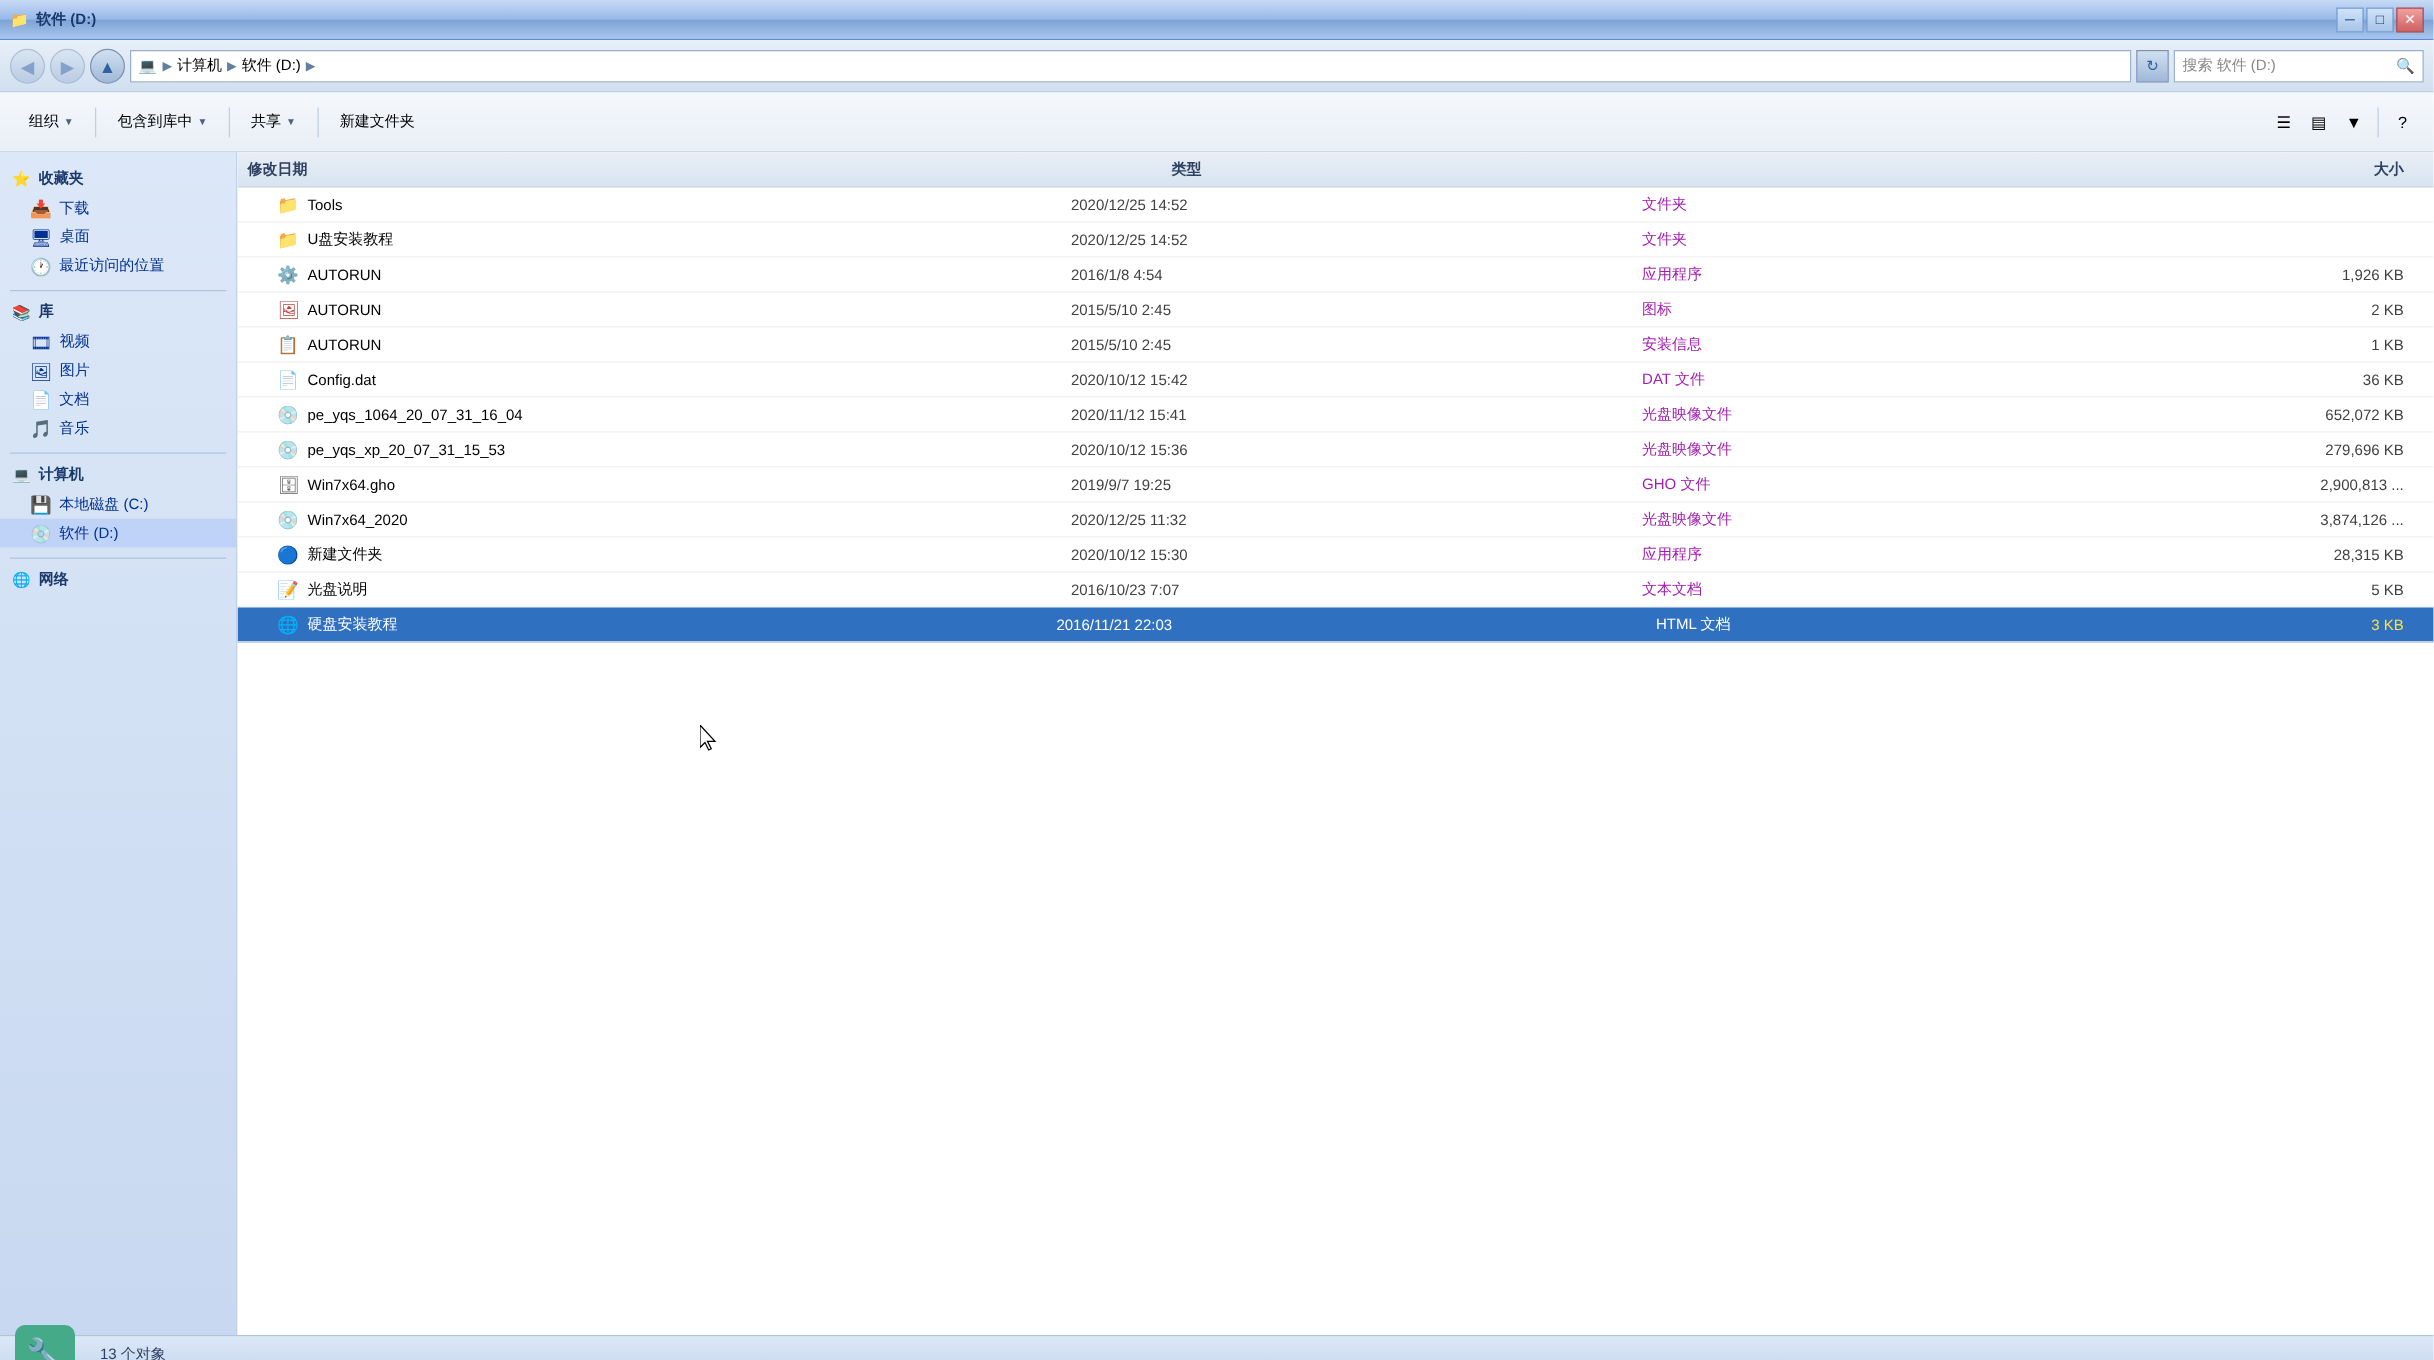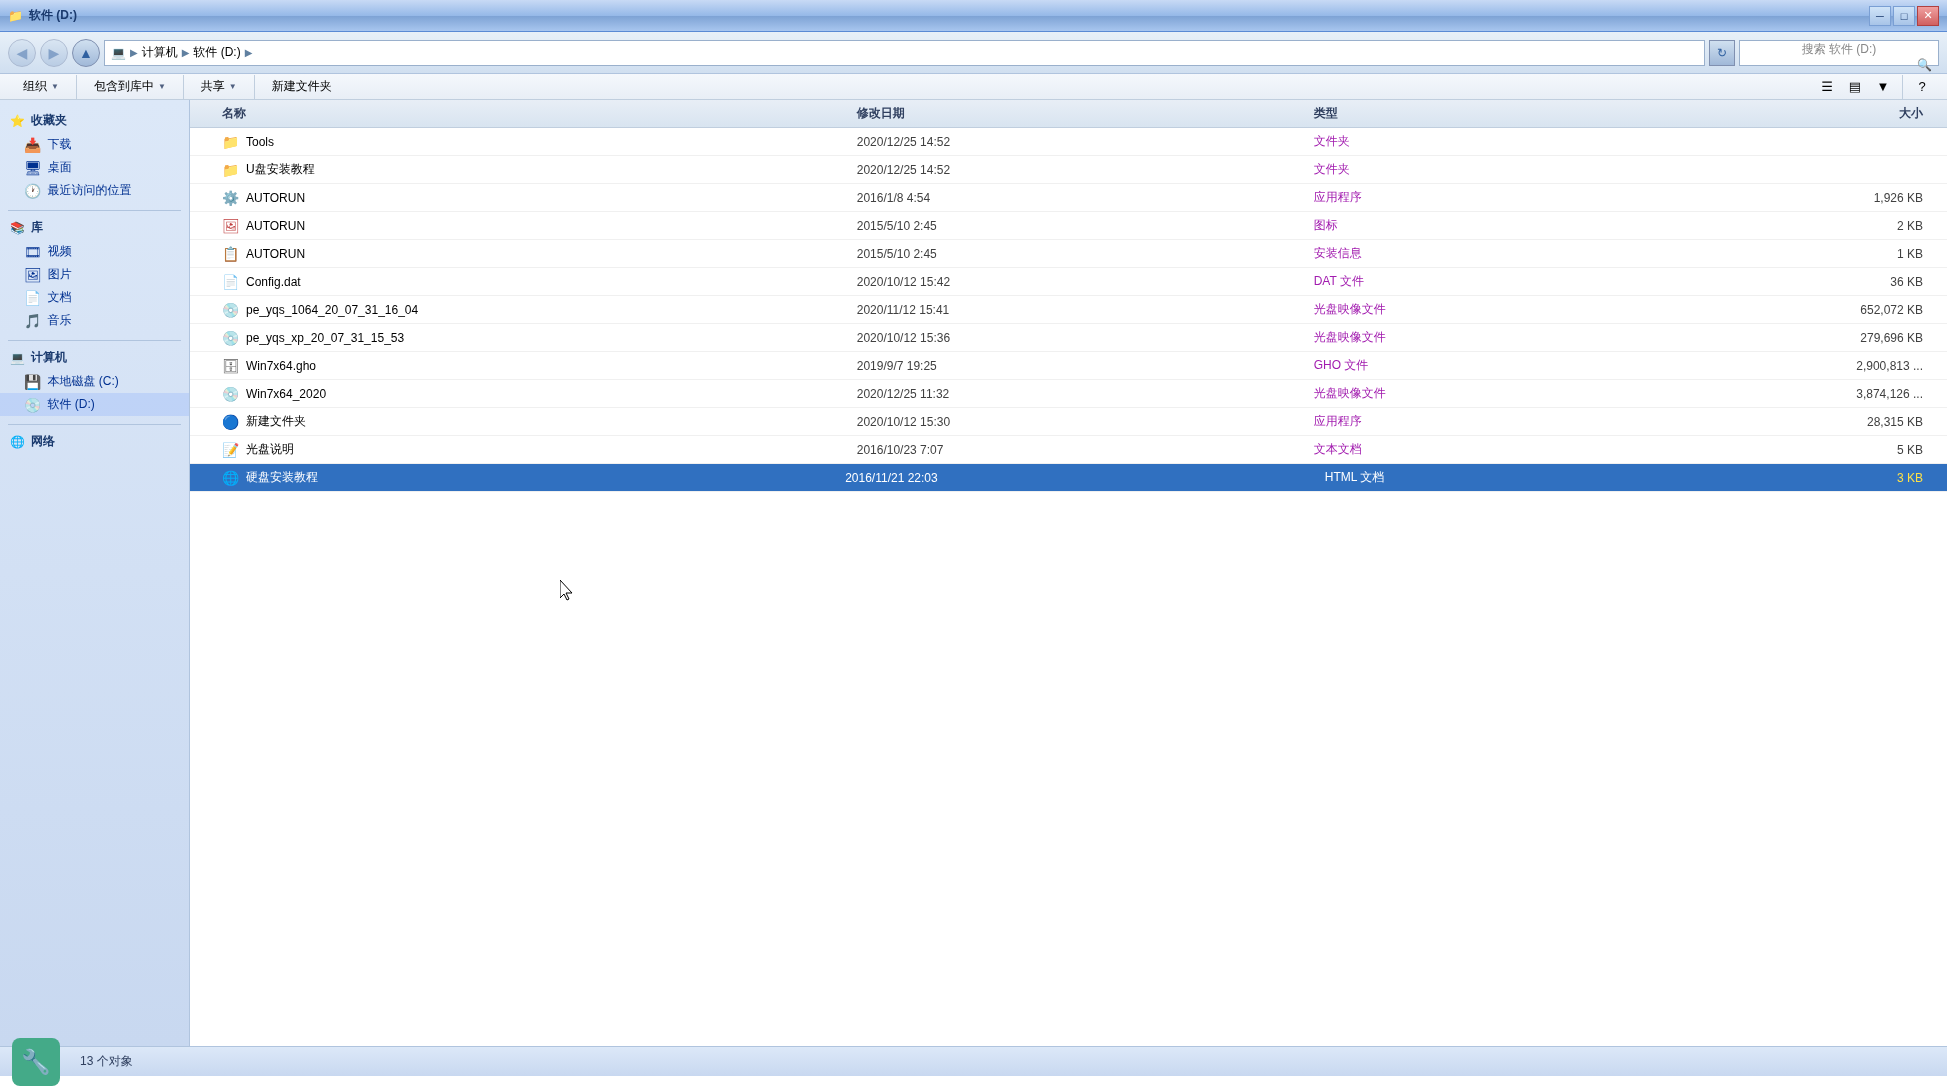--- a/index.html
+++ b/index.html
@@ -88,39 +88,38 @@
     .search-box {
       width: 200px;
       height: 26px;
       background: #fff;
       border: 1px solid #9ab0cc;
       display: flex;
       align-items: center;
       padding: 0 6px;
       font-size: 12px;
       color: #888;
-      flex-direction: column;
     }
     .nav-refresh-btn {
       width: 26px;
       height: 26px;
       background: linear-gradient(to bottom, #d0e0f0, #a0b8d8);
       border: 1px solid #8090b0;
       display: flex;
       align-items: center;
       justify-content: center;
       cursor: pointer;
       font-size: 12px;
       color: #3060a0;
     }
 
     
     .toolbar {
       background: linear-gradient(to bottom, #f5f8fc, #e8eef6);
-      height: 26px;
+      height: 48px;
       display: flex;
       align-items: center;
       padding: 0 12px;
       gap: 2px;
       border-bottom: 1px solid #c0cede;
     }
     .toolbar-btn {
       height: 30px;
       padding: 0 10px;
       background: transparent;
@@ -401,21 +400,20 @@
       <div class="sidebar-group-header">
         <span>🌐</span>
         <span>网络</span>
       </div>
     </div>
   </div>
 
   <div class="file-area">
 
     <div class="file-list-header">
-      <div class="col-name">名称</div>
       <div class="col-date">修改日期</div>
       <div class="col-type">类型</div>
       <div class="col-size">大小</div>
     </div>
 
     <div id="file-list">
         <div class="file-row">
     <div class="file-name col-name">
       <span class="file-icon" style="color:#e8a020">📁</span>
       <span>Tools</span>

